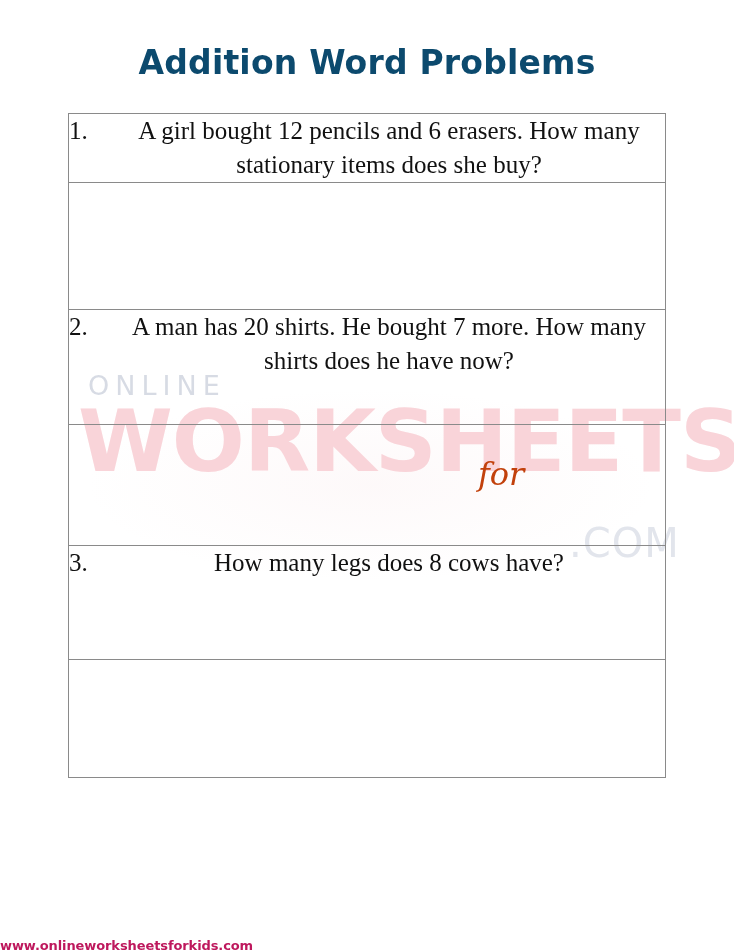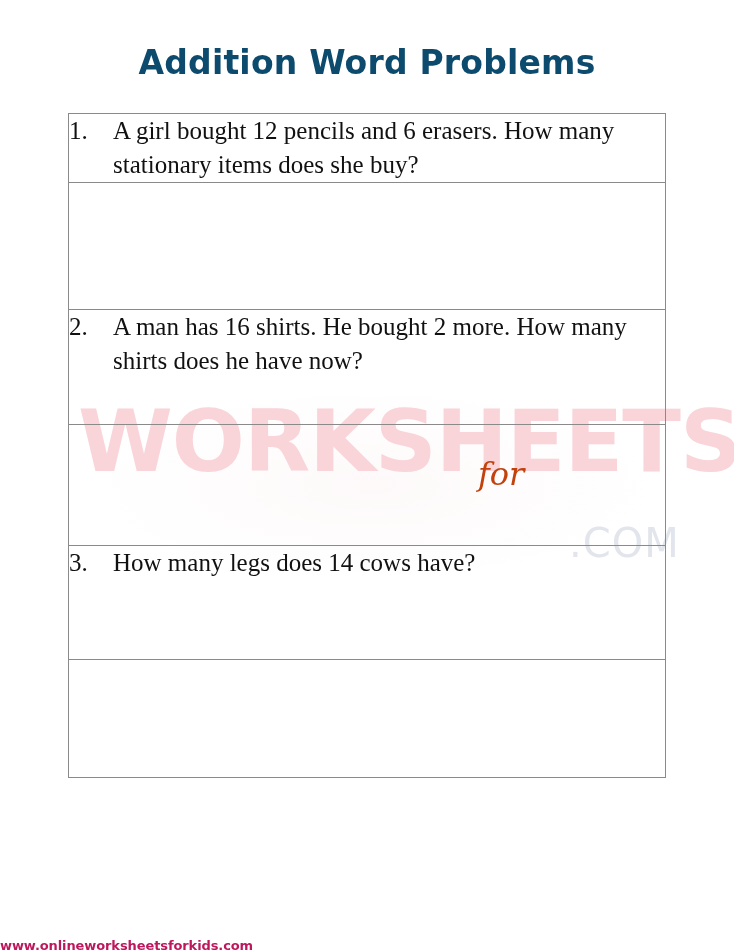--- a/index.html
+++ b/index.html
@@ -137,20 +137,21 @@
     line-height: 34px;
     color: #111111;
     font-family: "Liberation Serif", "DejaVu Serif", serif;
   }
   .q-text {
     flex: 1 1 auto;
     font-size: 25px;
     line-height: 34px;
     color: #111111;
     font-family: "Liberation Serif", "DejaVu Serif", serif;
+    text-align: center;
   }
 
   
   .footer {
     position: absolute;
     left: 0;
     top: 938px;
     width: 734px;
     text-align: left;
     font-family: "DejaVu Sans", "Liberation Sans", sans-serif;
@@ -161,20 +162,21 @@
     z-index: 3;
   }
 </style>
 </head>
 <body>
 
 <div class="page">
 
   <div class="watermark">
     <div class="wm-swoosh"></div>
+    <div class="wm-online">ONLINE</div>
     <div class="wm-main"><span>WORKSHEETS</span></div>
     <div class="wm-for">for</div>
     <div class="wm-com">.COM</div>
   </div>
 
   <div class="title">Addition Word Problems</div>
 
   <table class="worksheet-table">
     <tbody>
       <tr>
@@ -187,34 +189,34 @@
       </tr>
       <tr>
         <td class="answer-cell" style="height:126px;">
           <div></div>
         </td>
       </tr>
       <tr>
         <td class="q-cell" style="height:114px;">
           <div class="q-row">
             <div class="q-num">2.</div>
-            <div class="q-text">A man has 16 shirts. He bought 2 more. How many shirts does he have now?</div>
+            <div class="q-text">A man has 20 shirts. He bought 7 more. How many shirts does he have now?</div>
           </div>
         </td>
       </tr>
       <tr>
         <td class="answer-cell" style="height:120px;">
           <div></div>
         </td>
       </tr>
       <tr>
         <td class="q-cell" style="height:113px;">
           <div class="q-row">
             <div class="q-num">3.</div>
-            <div class="q-text">How many legs does 14 cows have?</div>
+            <div class="q-text">How many legs does 8 cows have?</div>
           </div>
         </td>
       </tr>
       <tr>
         <td class="answer-cell" style="height:117px;">
           <div></div>
         </td>
       </tr>
     </tbody>
   </table>

